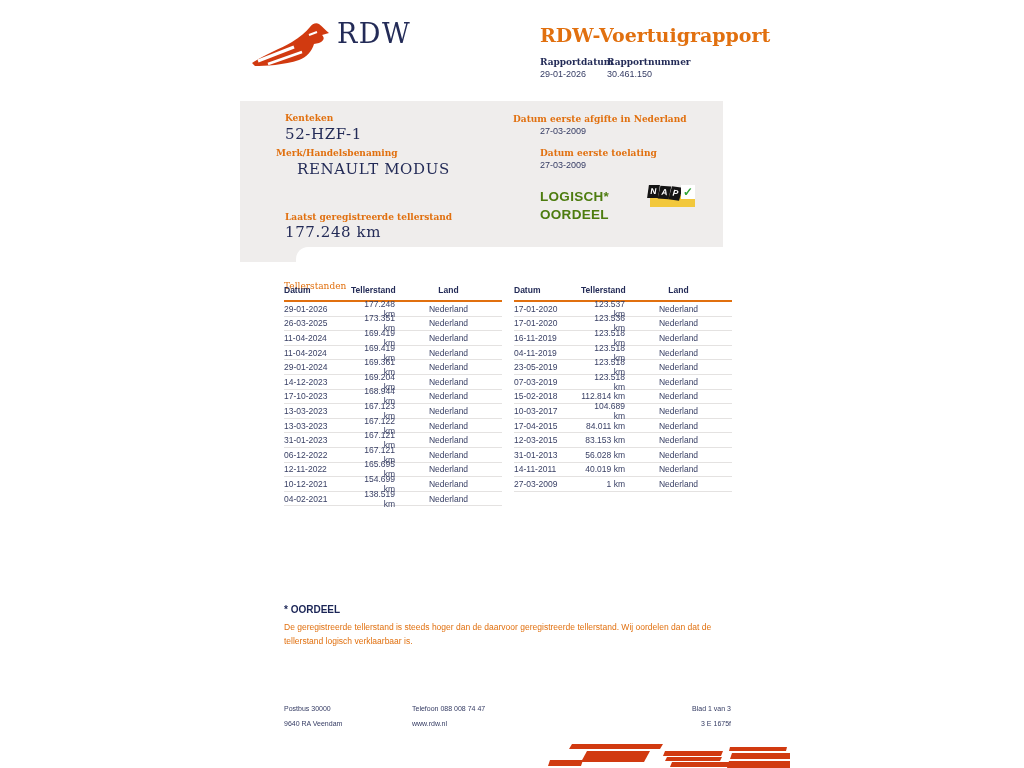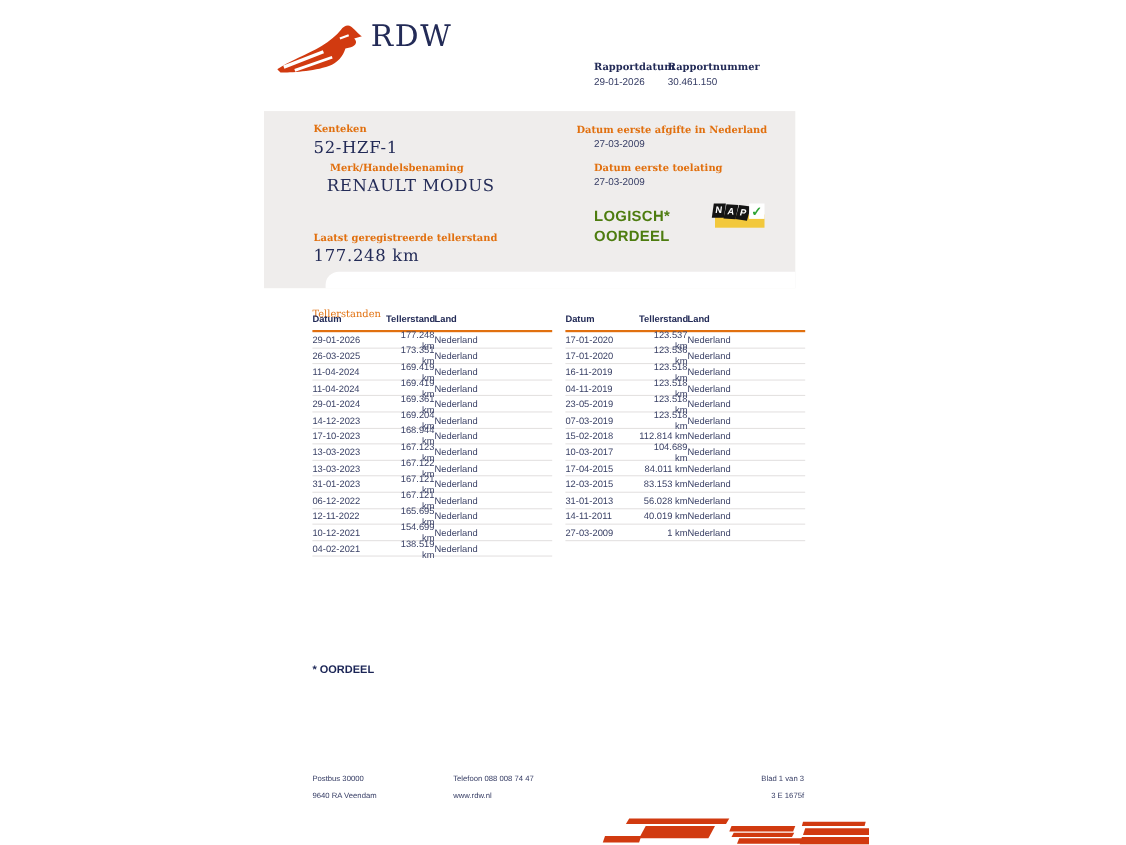--- a/index.html
+++ b/index.html
@@ -68,21 +68,21 @@
     display:flex; align-items:flex-end; height:11px; padding-bottom:5px;
     border-bottom:2px solid #E1700F; font-size:8.5px; font-weight:bold; color:#232B57;
   }
   .trow {
     display:flex; align-items:center; height:14.6px;
     border-bottom:1px solid #E4E2E1; font-size:8.5px; color:#3A4166;
   }
   .c0, .h0 { width:67px; text-align:left; }
   .c1 { width:44px; text-align:right; }
   .h1 { width:44px; text-align:left; }
-  .c2, .h2 { flex:1; text-align:left; }
+  .c2, .h2 { flex:1; text-align:center; }
 
   
   .fn-title { left:284px; top:604px; font-size:10px; font-weight:bold; color:#1B2556; }
   .fn-text  {
     left:284px; top:620px; width:455px; font-size:8.5px; color:#E1700F; line-height:14px;
   }
 
   
   .foot { font-size:7px; color:#343B63; line-height:15px; }
   .foot-right { text-align:right; }
@@ -93,39 +93,40 @@
 <div class="page">
 
   <svg class="abs" style="left:252px; top:16px;" width="82" height="52" viewBox="0 0 82 52">
     <path fill="#D13A10" d="M0,47 C10,40 28,33 40,26 C48,21 54,16 58,11 C60,8 64,6 67,8 C70,10 74,15 77,17 L70,19 C73,22 72,25 67,27 L62,28 C60,35 55,41 47,44 C33,49 12,50 3,50 Z"></path>
     <path stroke="#ffffff" stroke-width="3" fill="none" d="M6,45 L42,31"></path>
     <path stroke="#ffffff" stroke-width="2.5" fill="none" d="M16,48 L50,36"></path>
     <path stroke="#ffffff" stroke-width="2" fill="none" d="M57,19 L65,16"></path>
   </svg>
   <div class="abs wordmark">RDW</div>
 
+  <div class="abs doc-title">RDW-Voertuigrapport</div>
 
   <div class="abs meta-label" style="left:540px; top:57px;">Rapportdatum</div>
   <div class="abs meta-value" style="left:540px; top:69px;">29-01-2026</div>
   <div class="abs meta-label" style="left:607px; top:57px;">Rapportnummer</div>
   <div class="abs meta-value" style="left:607px; top:69px;">30.461.150</div>
 
   <div class="abs panel"></div>
   <div class="abs panel-notch"></div>
 
   <div class="abs field-label" style="left:285px; top:113px;">Kenteken</div>
   <div class="abs big-value" style="left:285px; top:125px;">52-HZF-1</div>
 
-  <div class="abs field-label" style="left:300px; top:148px;">Merk/Handelsbenaming</div>
+  <div class="abs field-label" style="left:276px; top:148px;">Merk/Handelsbenaming</div>
   <div class="abs big-value" style="left:285px; top:160px;margin-left:12px;">RENAULT MODUS</div>
 
   <div class="abs field-label" style="left:285px; top:212px;">Laatst geregistreerde tellerstand</div>
   <div class="abs big-value" style="left:285px; top:223px;">177.248 km</div>
 
-  <div class="abs field-label" style="left:524px; top:114px;">Datum eerste afgifte in Nederland</div>
+  <div class="abs field-label" style="left:513px; top:114px;">Datum eerste afgifte in Nederland</div>
   <div class="abs small-value" style="left:540px; top:126px;">27-03-2009</div>
 
   <div class="abs field-label" style="left:540px; top:148px;">Datum eerste toelating</div>
   <div class="abs small-value" style="left:540px; top:160px;">27-03-2009</div>
 
   <div class="abs verdict" style="left:540px; top:188px;">
     <div>LOGISCH*</div>
     <div>OORDEEL</div>
   </div>
 
@@ -290,20 +291,21 @@
         </div>
         <div class="trow">
           <span class="c0">27-03-2009</span>
           <span class="c1">1 km</span>
           <span class="c2">Nederland</span>
         </div>
       </div>
   </div>
 
   <div class="abs fn-title">* OORDEEL</div>
+  <div class="abs fn-text">De geregistreerde tellerstand is steeds hoger dan de daarvoor geregistreerde tellerstand. Wij oordelen dan dat de tellerstand logisch verklaarbaar is.</div>
 
   <div class="abs foot" style="left:284px; top:701px;">
     <div>Postbus 30000</div>
     <div>9640 RA Veendam</div>
   </div>
   <div class="abs foot" style="left:412px; top:701px;">
     <div>Telefoon 088 008 74 47</div>
     <div>www.rdw.nl</div>
   </div>
   <div class="abs foot foot-right" style="left:631px; top:701px; width:100px;">

